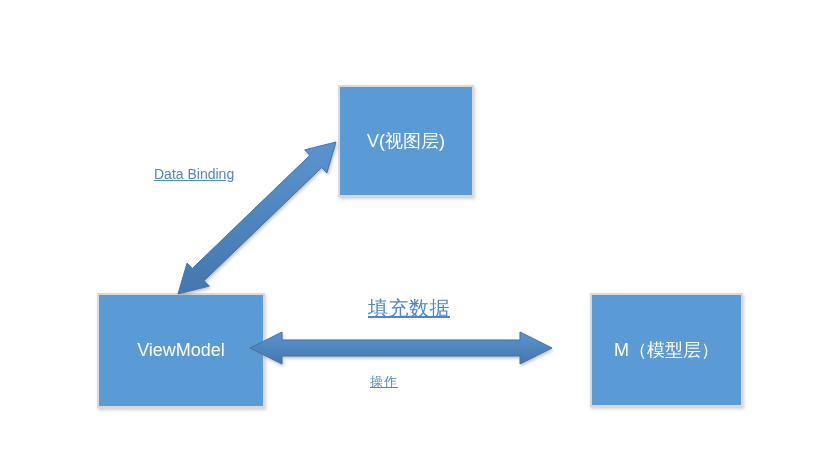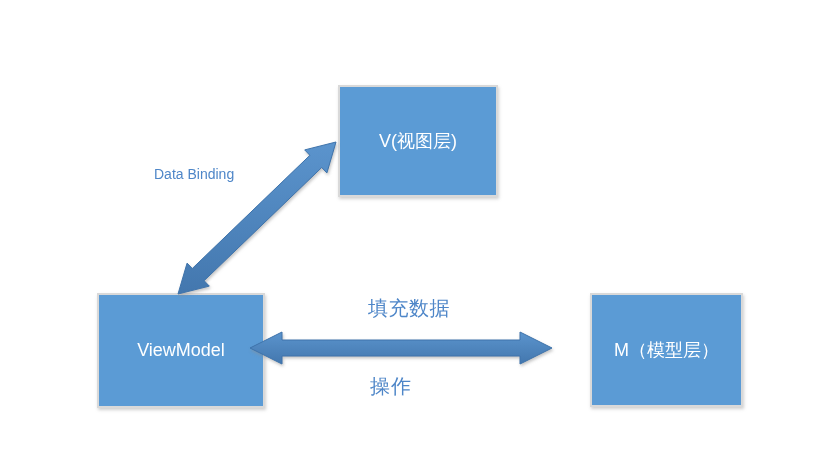--- a/index.html
+++ b/index.html
@@ -21,32 +21,33 @@
     border: 2px solid var(--node-border, #d9d9d9);
     box-shadow: 1px 2px 3px rgba(150,150,150,0.45);
     display: flex;
     align-items: center;
     justify-content: center;
     color: var(--node-text, #ffffff);
     font-size: 18px;
     box-sizing: border-box;
     text-align: center;
   }
-  .node-view      { left: 338px; top: 85px;  width: 160px; height: 112px; }
+  .node-view      { left: 338px; top: 85px;  width: 136px; height: 112px; }
   .node-viewmodel { left: 97px;  top: 293px; width: 168px; height: 115px; }
   .node-model     { left: 552px; top: 293px; width: 153px; height: 114px; margin-left: 38px; }
 
   .edge-label {
     position: absolute;
     color: var(--label-text, #4e86c8);
     white-space: nowrap;
+    text-decoration: underline;
   }
   .label-data-binding { left: 154px; top: 166px; font-size: 14px; }
   .label-fill-data    { left: 368px; top: 295px; font-size: 20px; letter-spacing: 0.5px; }
-  .label-operate      { left: 370px; top: 373px; font-size: 20px; letter-spacing: 1px; }
+  .label-operate      { left: 370px; top: 373px; font-size: 13px; letter-spacing: 1px; }
 
   .arrows {
     position: absolute;
     left: 0;
     top: 0;
     width: 817px;
     height: 472px;
     pointer-events: none;
   }
   .arrow {

